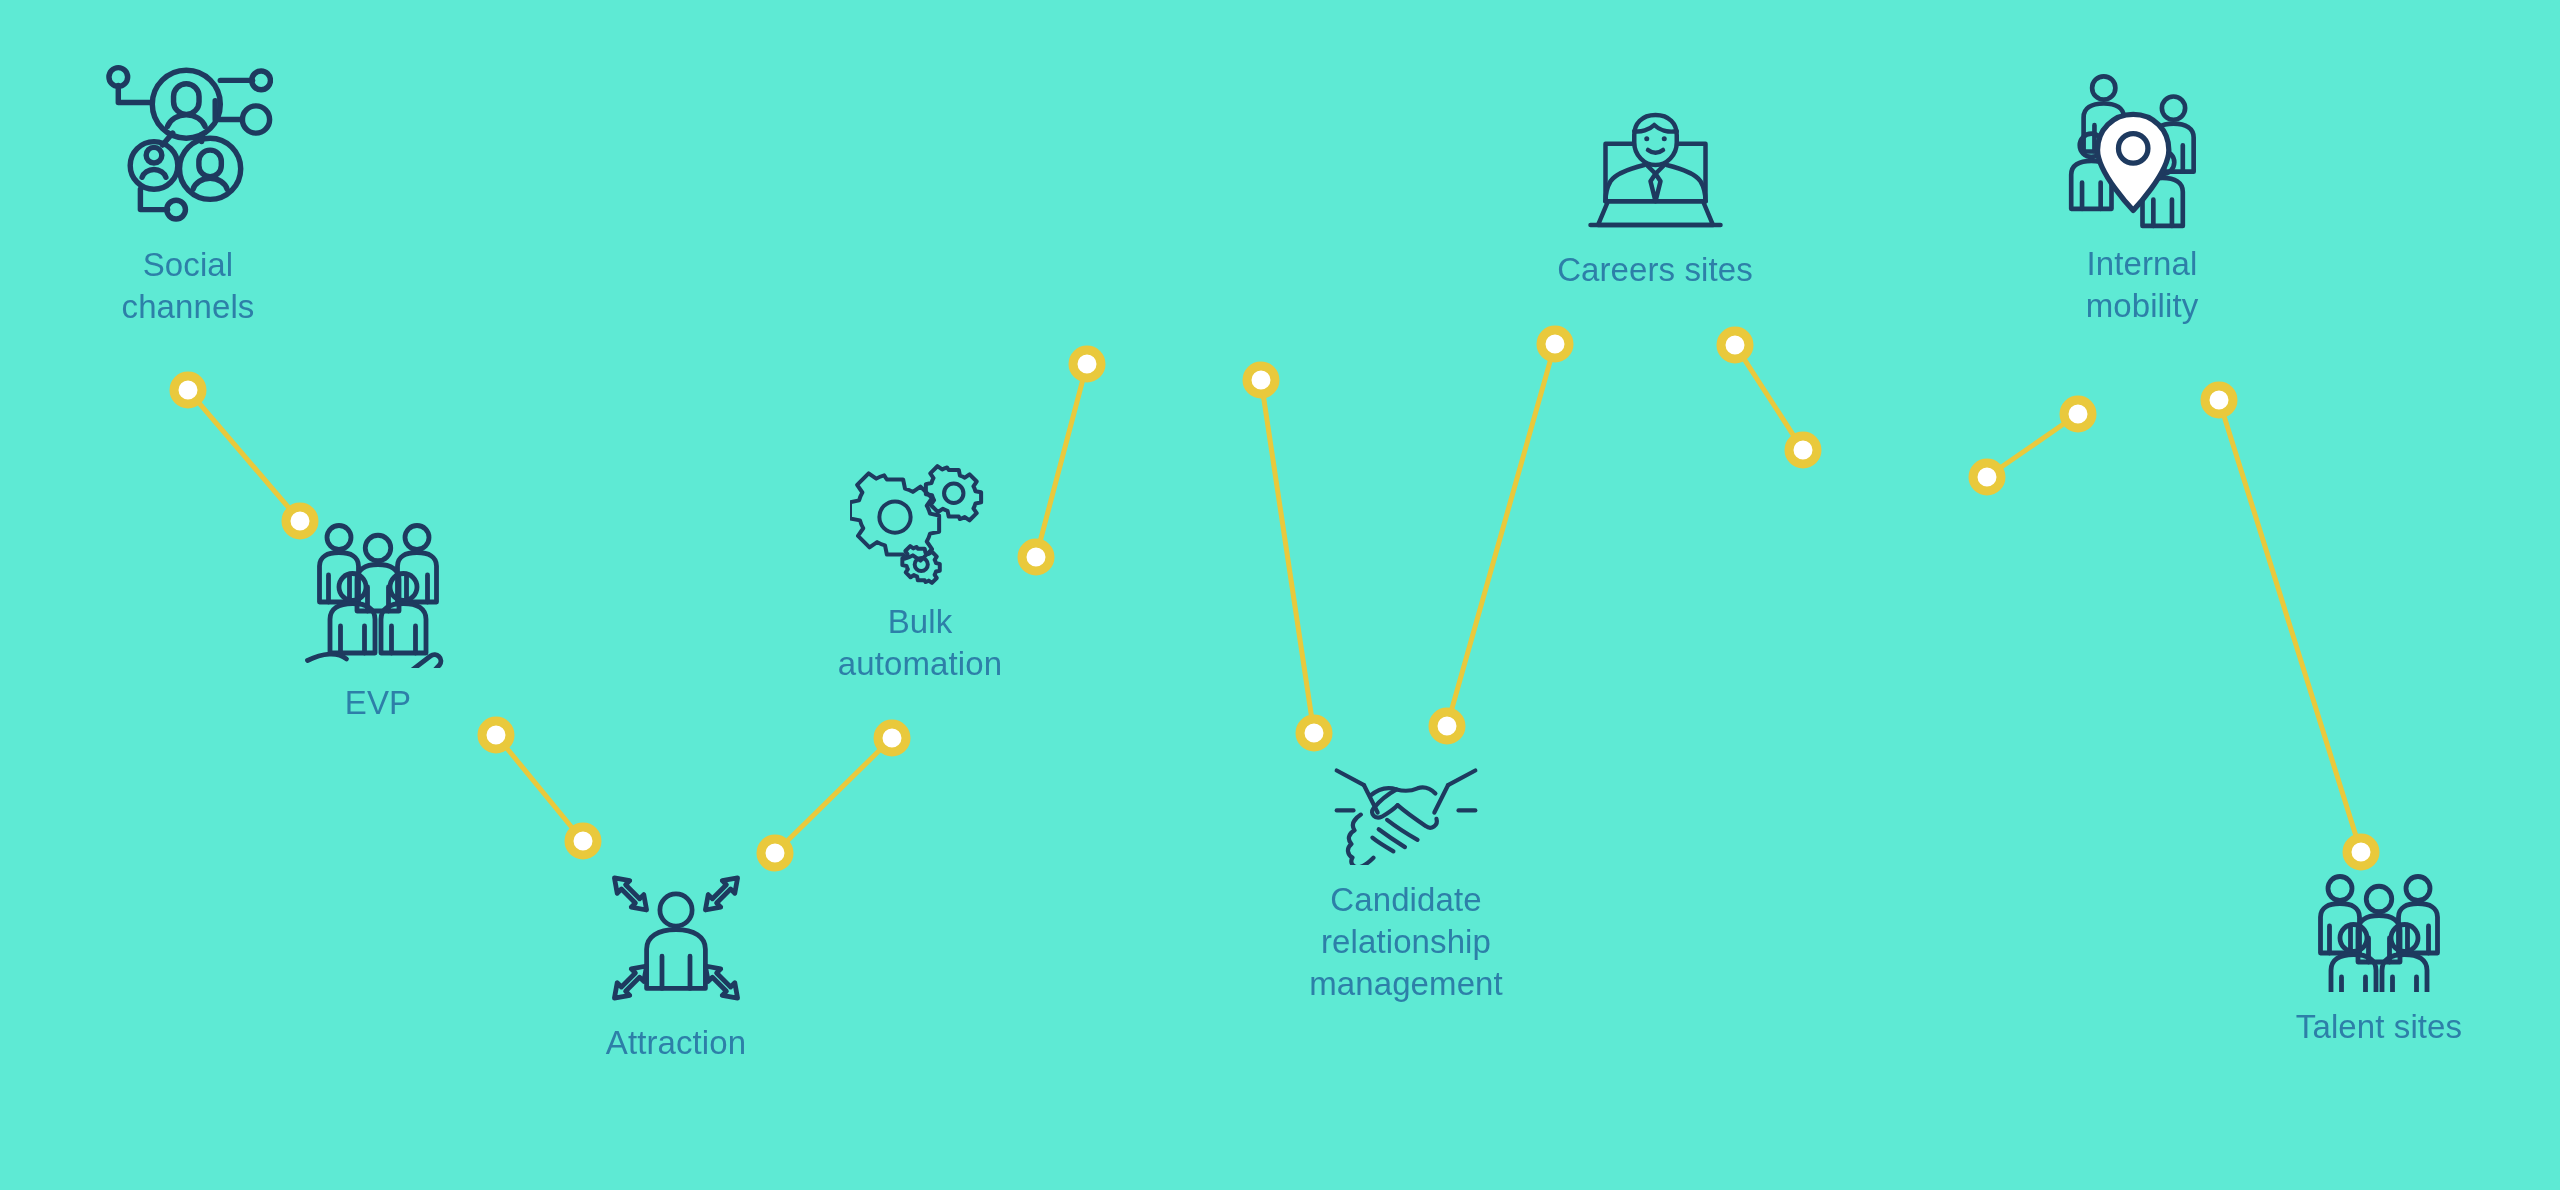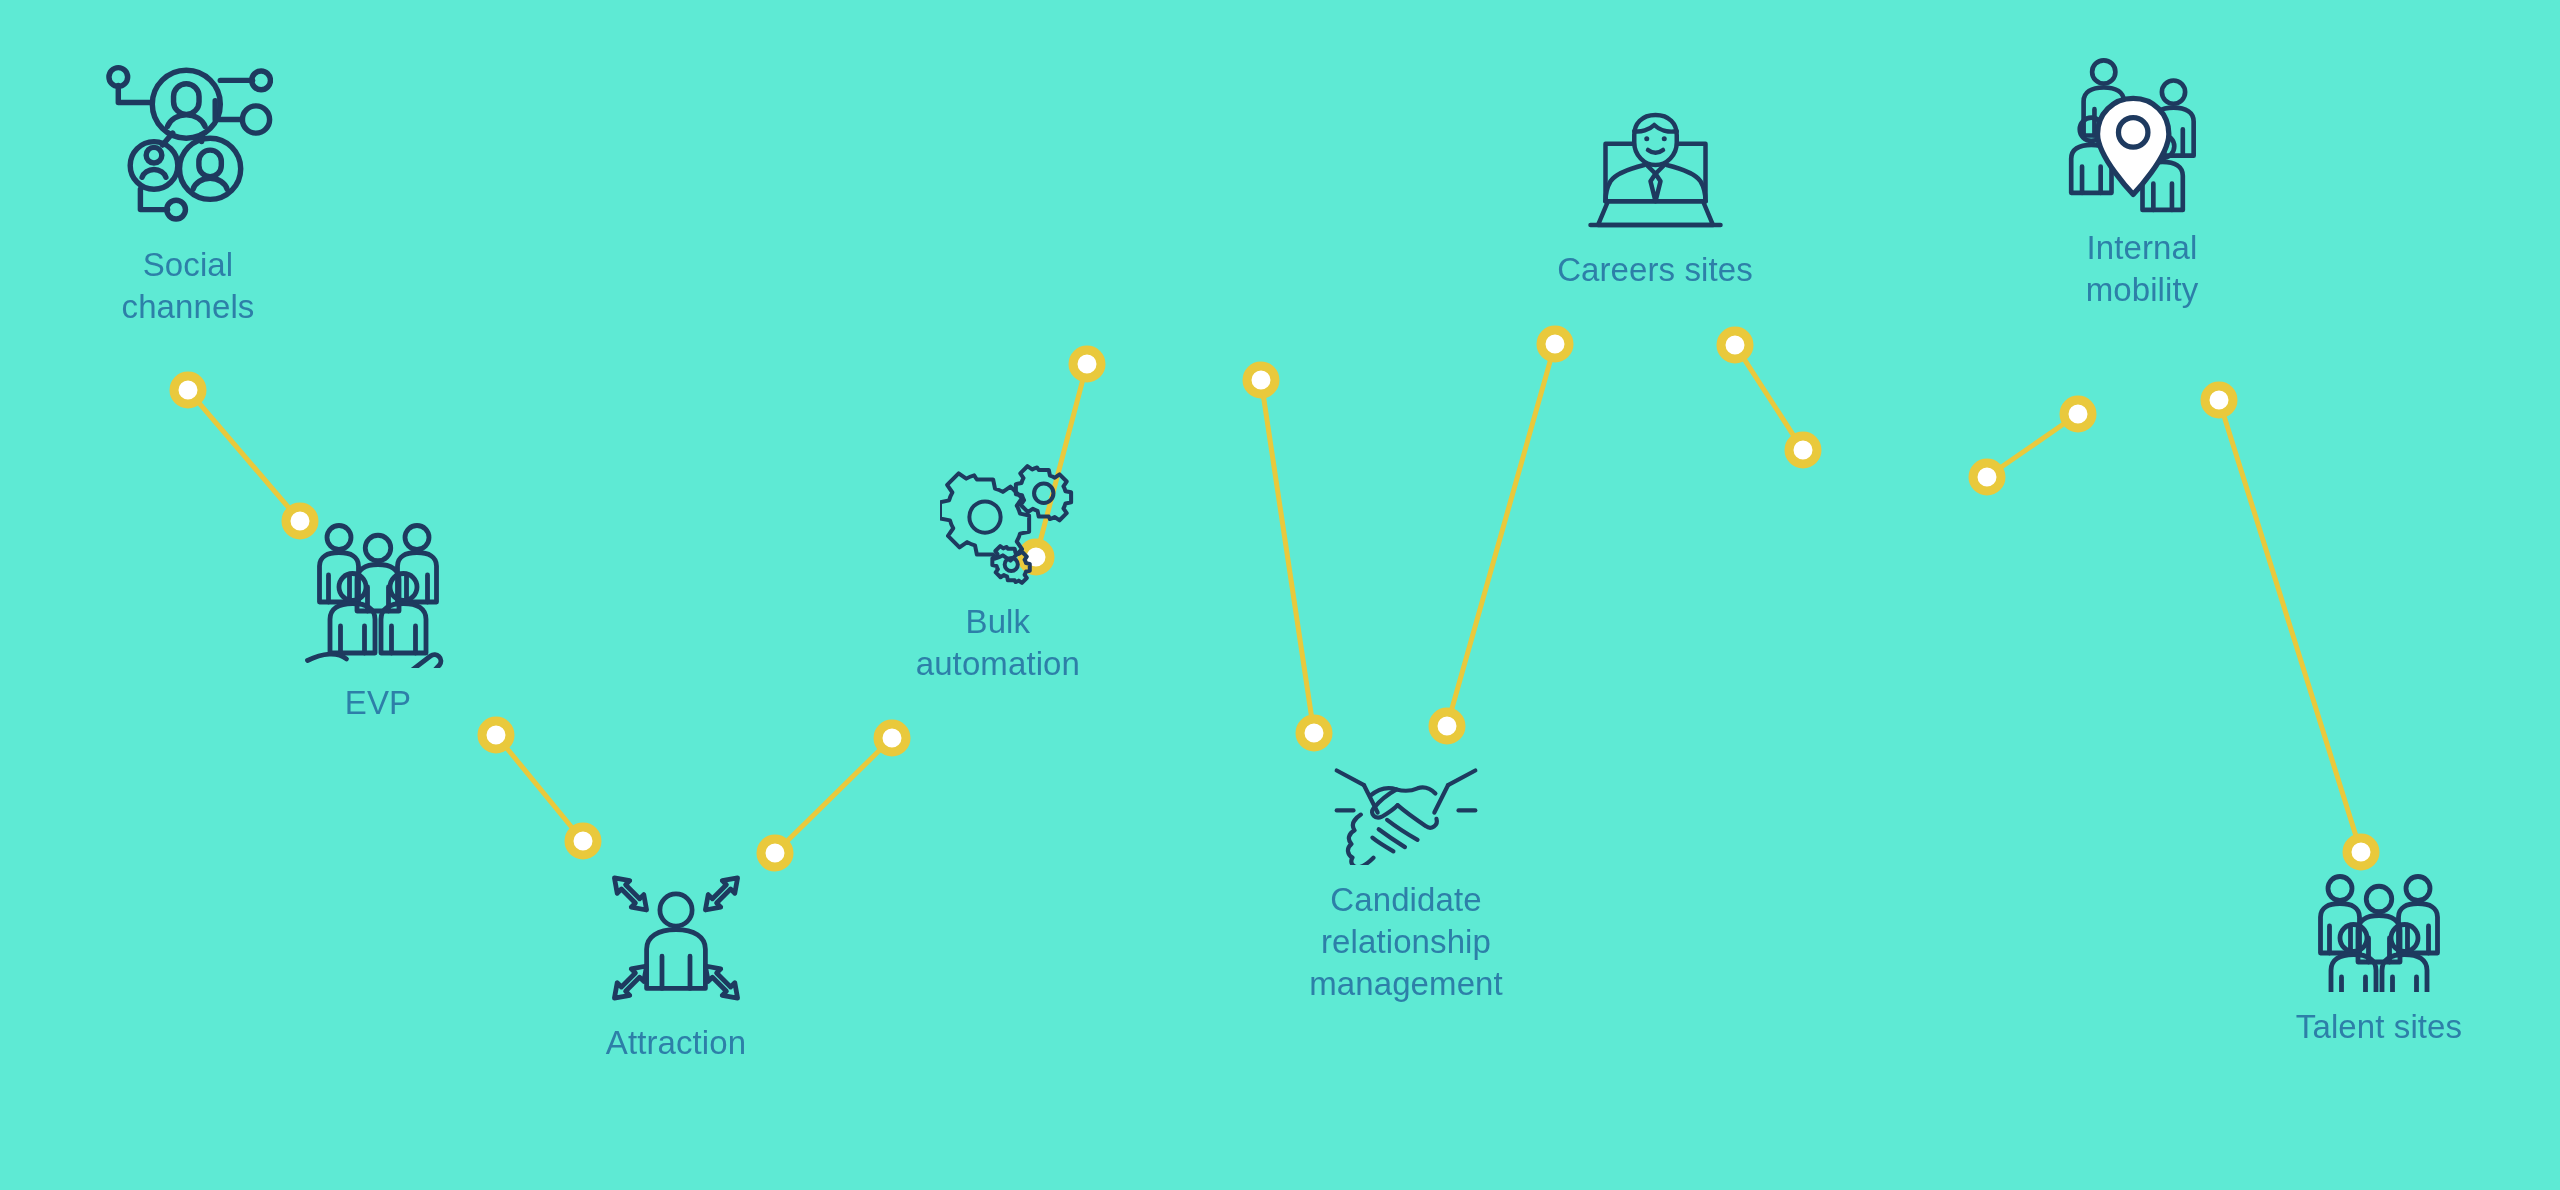--- a/index.html
+++ b/index.html
@@ -159,21 +159,21 @@
         <path d="M94 7 l-11 2 l3 3 l-10 10 l-3 -3 l-2 11 l11 -2 l-3 -3 l10 -10 l3 3z"></path>
 
         <path d="M6 93 l11 -2 l-3 -3 l10 -10 l3 3 l2 -11 l-11 2 l3 3 l-10 10 l-3 -3z"></path>
 
         <path d="M94 93 l-11 -2 l3 -3 l-10 -10 l-3 3 l-2 -11 l11 2 l-3 3 l10 10 l3 -3z"></path>
       </svg>
     </span>
     <div class="node-label">Attraction</div>
   </div>
 
-  <div class="node-group" style="left: 920px; top: 462px; align-items: flex-end;">
+  <div class="node-group" style="left: 920px; top: 462px;">
     <span class="node-icon">
       <svg width="140" height="125" viewBox="0 0 112 100" fill="none" stroke="#1e3a5f" stroke-width="3.2" stroke-linecap="round" stroke-linejoin="round">
         <g transform="translate(36,44)">
           <path d="M-6.5 -30 h13 l1.5 7.3 a24 24 0 0 1 6.3 2.6 l6.1 -4.2 l9.2 9.2 l-4.2 6.1 a24 24 0 0 1 2.6 6.3 l7.3 1.5 v13 l-7.3 1.5 a24 24 0 0 1 -2.6 6.3 l4.2 6.1 l-9.2 9.2 l-6.1 -4.2 a24 24 0 0 1 -6.3 2.6 L6.5 30 h-13 l-1.5 -7.3 a24 24 0 0 1 -6.3 -2.6 l-6.1 4.2 l-9.2 -9.2 l4.2 -6.1 a24 24 0 0 1 -2.6 -6.3 L-36 1.2 v-13 l7.3 -1.5 a24 24 0 0 1 2.6 -6.3 l-4.2 -6.1 l9.2 -9.2 l6.1 4.2 a24 24 0 0 1 6.3 -2.6z"></path>
           <circle cx="0" cy="0" r="12.5"></circle>
         </g>
         <g transform="translate(83,25) scale(0.62)">
           <path d="M-6.5 -30 h13 l1.5 7.3 a24 24 0 0 1 6.3 2.6 l6.1 -4.2 l9.2 9.2 l-4.2 6.1 a24 24 0 0 1 2.6 6.3 l7.3 1.5 v13 l-7.3 1.5 a24 24 0 0 1 -2.6 6.3 l4.2 6.1 l-9.2 9.2 l-6.1 -4.2 a24 24 0 0 1 -6.3 2.6 L6.5 30 h-13 l-1.5 -7.3 a24 24 0 0 1 -6.3 -2.6 l-6.1 4.2 l-9.2 -9.2 l4.2 -6.1 a24 24 0 0 1 -2.6 -6.3 L-36 1.2 v-13 l7.3 -1.5 a24 24 0 0 1 2.6 -6.3 l-4.2 -6.1 l9.2 -9.2 l6.1 4.2 a24 24 0 0 1 6.3 -2.6z" stroke-width="5.2"></path>
           <circle cx="0" cy="0" r="12.5" stroke-width="5.2"></circle>
         </g>
@@ -230,21 +230,21 @@
         <path d="M49 44 c-12 3 -23 7 -27 13 c-3 5 -4 10 -4 16"></path>
         <path d="M67 44 c12 3 23 7 27 13 c3 5 4 10 4 16"></path>
         <path d="M51 44 l7 7 l7 -7"></path>
         <path d="M58 51 l-4 6 l4 16 l4 -16z"></path>
       </svg>
     </span>
     <div class="node-label">Careers sites</div>
   </div>
 
 
-  <div class="node-group" style="left: 2142px; top: 58px;">
+  <div class="node-group" style="left: 2142px; top: 74px;">
     <span class="node-icon">
       <svg width="155" height="155" viewBox="0 0 100 100" fill="none" stroke="#1e3a5f" stroke-width="3" stroke-linecap="round" stroke-linejoin="round">
 
         <circle cx="25" cy="9" r="7.5"></circle>
         <path d="M25 19 c-8 0 -13 3 -13 9 v22 h26 V28 c0 -6 -5 -9 -13 -9z"></path>
         <path d="M19 33 v17 M31 33 v17"></path>
 
         <circle cx="70" cy="22" r="7.5"></circle>
         <path d="M70 32 c-8 0 -13 3 -13 9 v22 h26 V41 c0 -6 -5 -9 -13 -9z"></path>
         <path d="M64 46 v17 M76 46 v17"></path>

